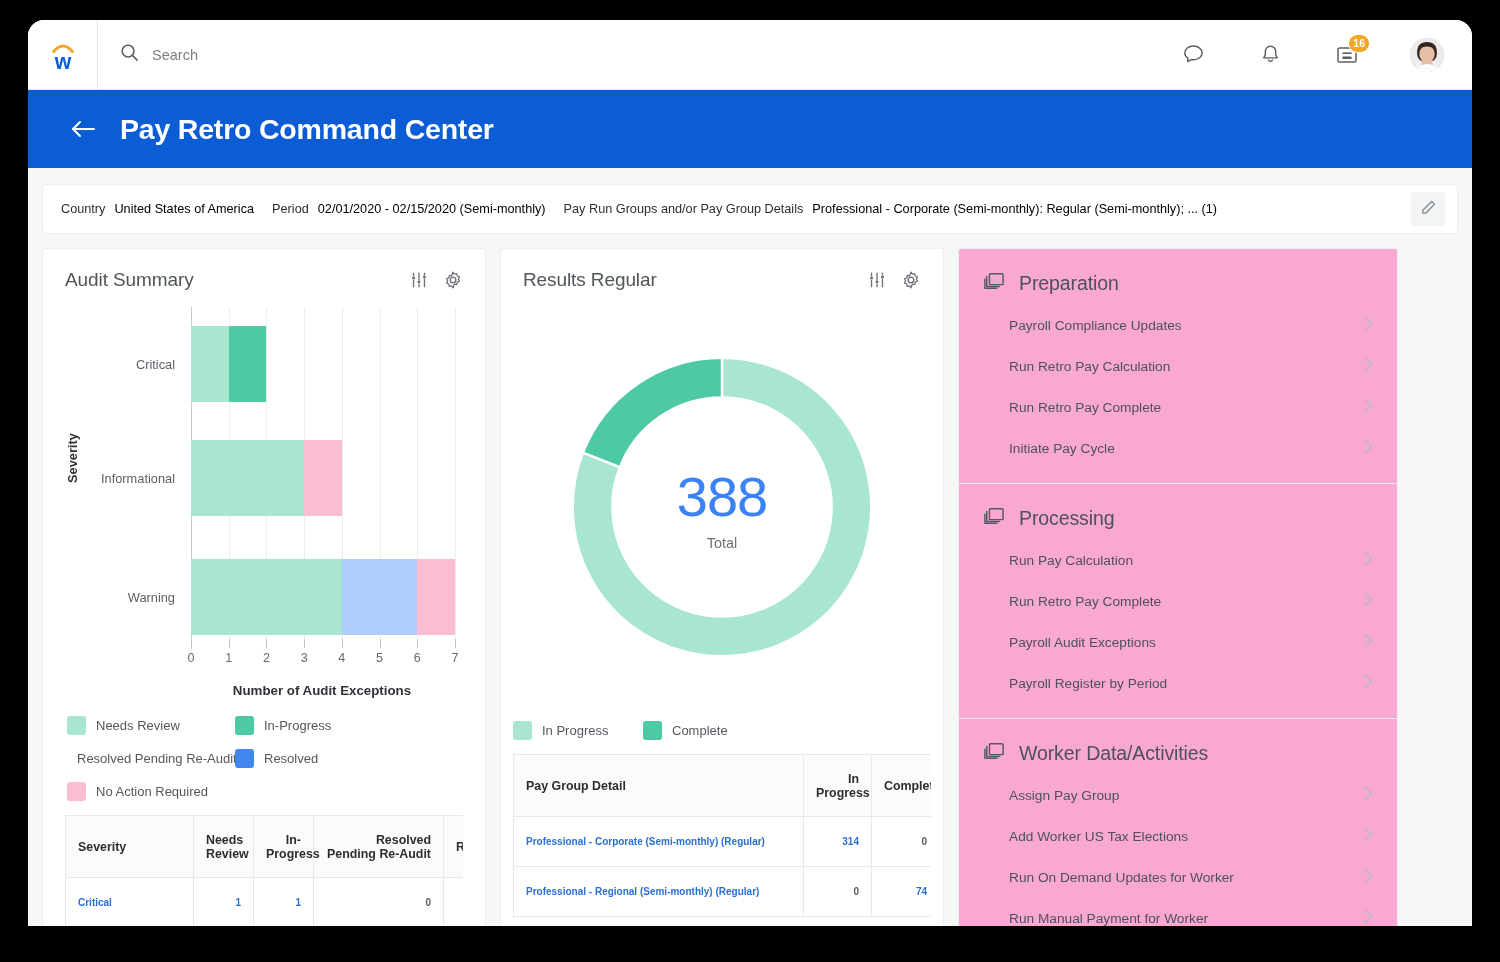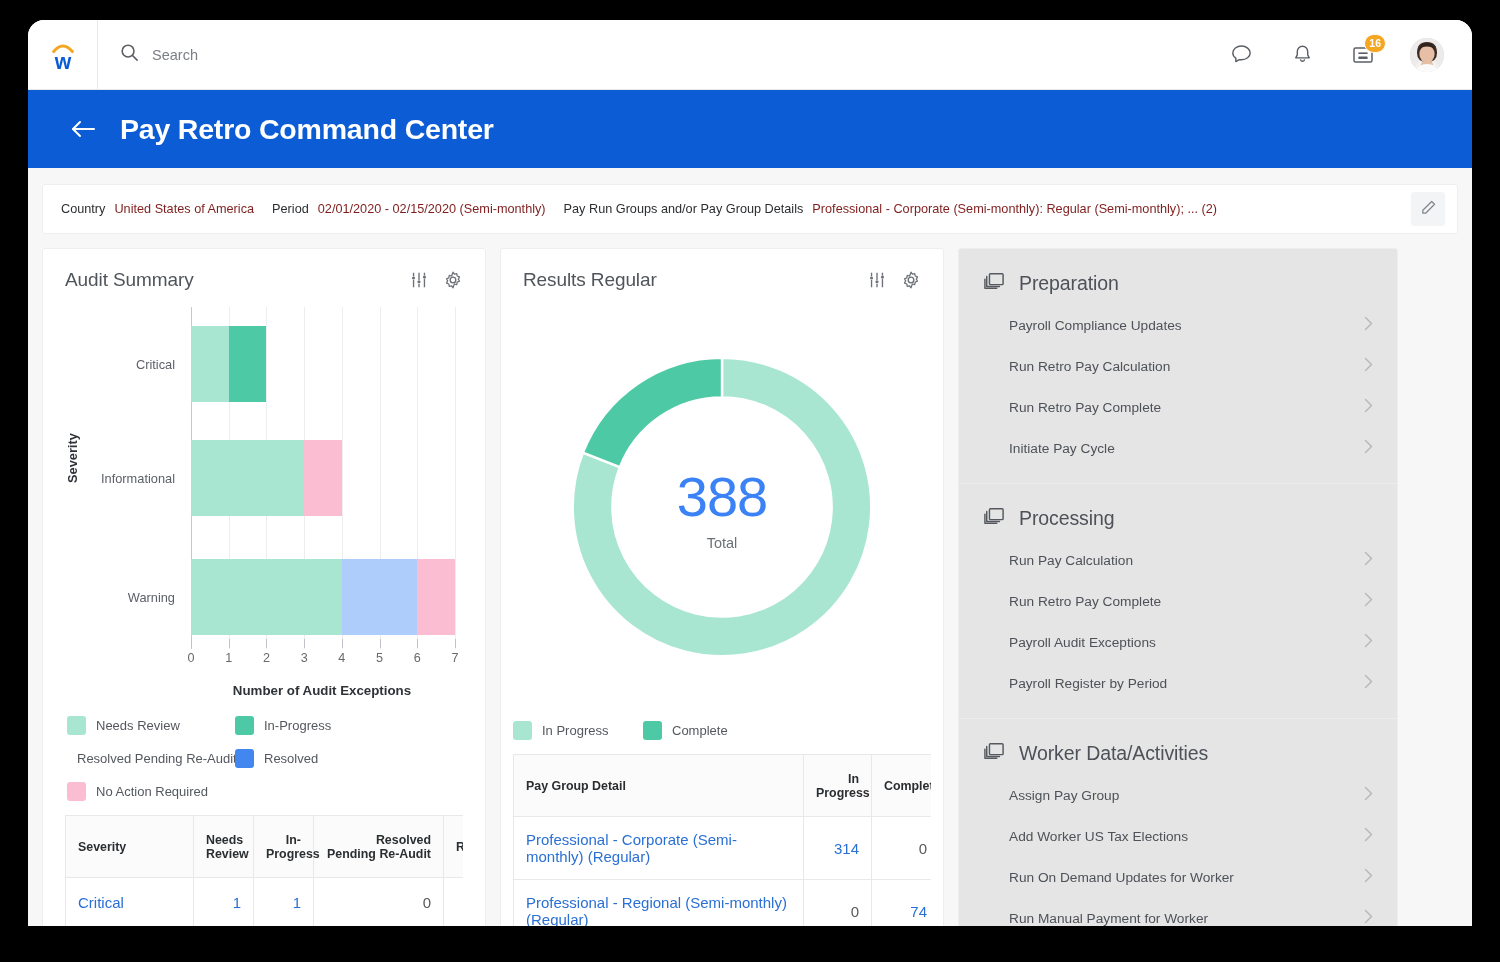--- a/index.html
+++ b/index.html
@@ -44,21 +44,21 @@
     font-size: 14.5px;
     color: #46494d;
     font-family: "Liberation Sans", sans-serif;
     background: transparent;
     width: 320px;
     padding: 4px 0;
   }
   .search-input::placeholder { color: #7b7f84; }
   .top-icons {
     display: flex; align-items: center;
-    gap: 33px;
+    gap: 49px;
     padding-right: 28px;
   }
   .icon-btn { position: relative; width: 28px; height: 28px; cursor: pointer;
               display:flex; align-items:center; justify-content:center; }
   .badge {
     position: absolute;
     top: -7px; right: -9px;
     min-width: 19px; height: 19px;
     background: #f5a623;
     color: #ffffff;
@@ -109,21 +109,21 @@
     border: 1px solid #eceef0;
     border-radius: 3px;
     height: 50px;
     display: flex;
     align-items: center;
     padding: 0 12px 0 18px;
     gap: 9px;
     margin-bottom: 14px;
   }
   .f-label { font-size: 12.7px; font-weight: normal; color: #2b2e31; white-space: nowrap; }
-  .f-value { font-size: 12.7px; color: #7f1d1d; white-space: nowrap; margin-right: 9px; }
+  .f-value { font-size: 12.7px; color: #000000; white-space: nowrap; margin-right: 9px; }
   .edit-btn {
     margin-left: auto;
     width: 34px; height: 34px;
     background: #f2f4f6;
     border-radius: 3px;
     display: flex; align-items: center; justify-content: center;
     cursor: pointer;
   }
 
   
@@ -132,21 +132,21 @@
     gap: 14px;
     align-items: flex-start;
   }
   .card {
     background: #ffffff;
     border: 1px solid #eceef0;
     border-radius: 3px;
   }
   .card-audit { width: 444px; height: 690px; overflow: hidden; }
   .card-results { width: 444px; height: 690px; overflow: hidden; }
-  .card-tasks { width: 440px; background:#e5e5e5; border:1px solid #eceef0; border-radius:3px; }
+  .card-tasks { width: 440px; background:#f9a8d4; border:1px solid #eceef0; border-radius:3px; }
 
   .card-head {
     display: flex; align-items: center;
     padding: 20px 22px 6px 22px;
   }
   .card-title {
     font-size: 19px;
     color: #50555b;
     letter-spacing: -0.1px;
   }
@@ -222,24 +222,25 @@
   .tbl { width: 100%; border-collapse: collapse; table-layout: fixed; }
   .tbl th {
     font-size: 12.4px; font-weight: bold; color: #2b2e31;
     padding: 14px 12px;
     border: 1px solid #e6e8ea;
     vertical-align: middle;
     background: #fbfbfb;
     height: 62px;
   }
   .tbl td {
-    font-size: 15px; color: #56595e;
+    font-size: 10px; color: #56595e;
     padding: 14px 12px;
     border: 1px solid #e6e8ea;
     height: 50px;
+    font-weight: bold;
   }
   .tbl .link { color: #2a6fd4; cursor: pointer; }
   .ta-l { text-align: left; }
   .ta-r { text-align: right; }
 
   .audit-tbl-wrap { margin: 10px 22px 0 22px; overflow: hidden; }
   .results-tbl-wrap { margin: 12px 12px 0 12px; overflow: hidden; }
 
   
   .donut-wrap {
@@ -338,21 +339,21 @@
   </div>
 
   <div class="body-area">
 
     <div class="filterbar">
       <span class="f-label">Country</span>
       <span class="f-value">United States of America</span>
       <span class="f-label">Period</span>
       <span class="f-value">02/01/2020 - 02/15/2020  (Semi-monthly)</span>
       <span class="f-label">Pay Run Groups and/or Pay Group Details</span>
-      <span class="f-value">Professional - Corporate (Semi-monthly): Regular (Semi-monthly); ... (2)</span>
+      <span class="f-value">Professional - Corporate (Semi-monthly): Regular (Semi-monthly); ... (1)</span>
       <div class="edit-btn">
         <span>
           <svg width="17" height="17" viewBox="0 0 18 18" fill="none">
             <path d="M12.4 2.6l3 3L6 15H3v-3z" stroke="#85898e" stroke-width="1.4" fill="none" stroke-linejoin="round"></path>
           </svg>
         </span>
       </div>
     </div>
 
     <div class="columns">

